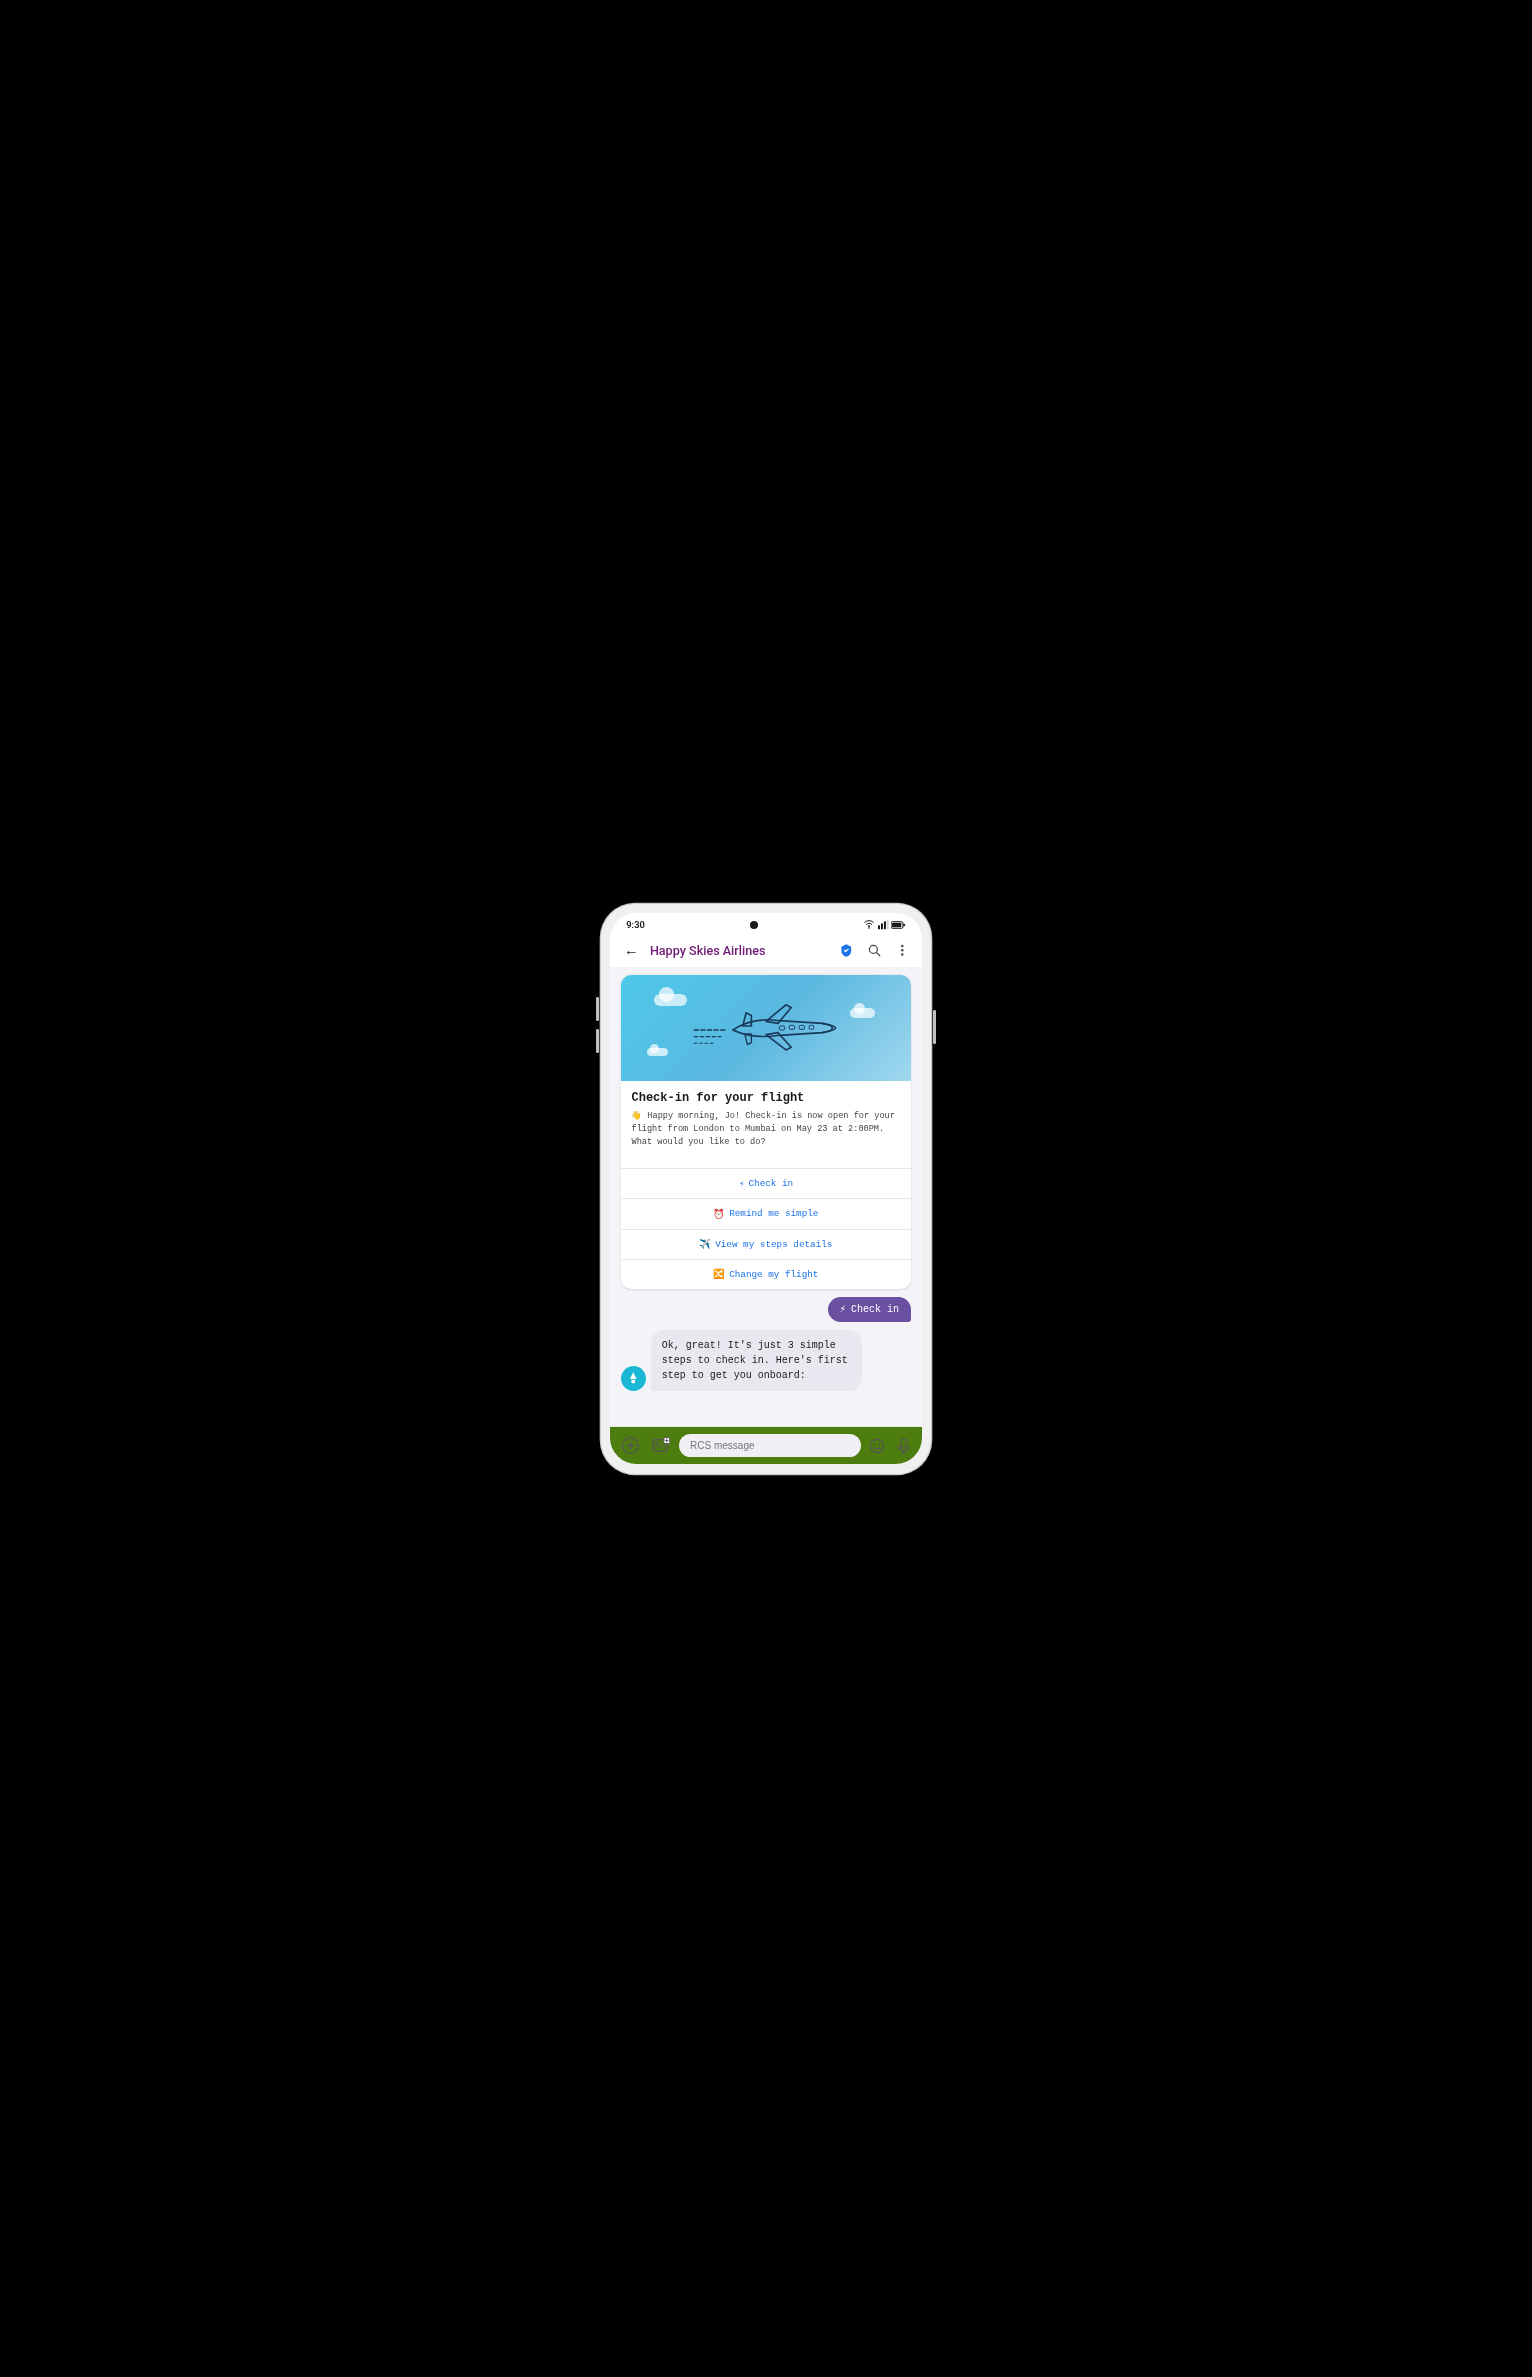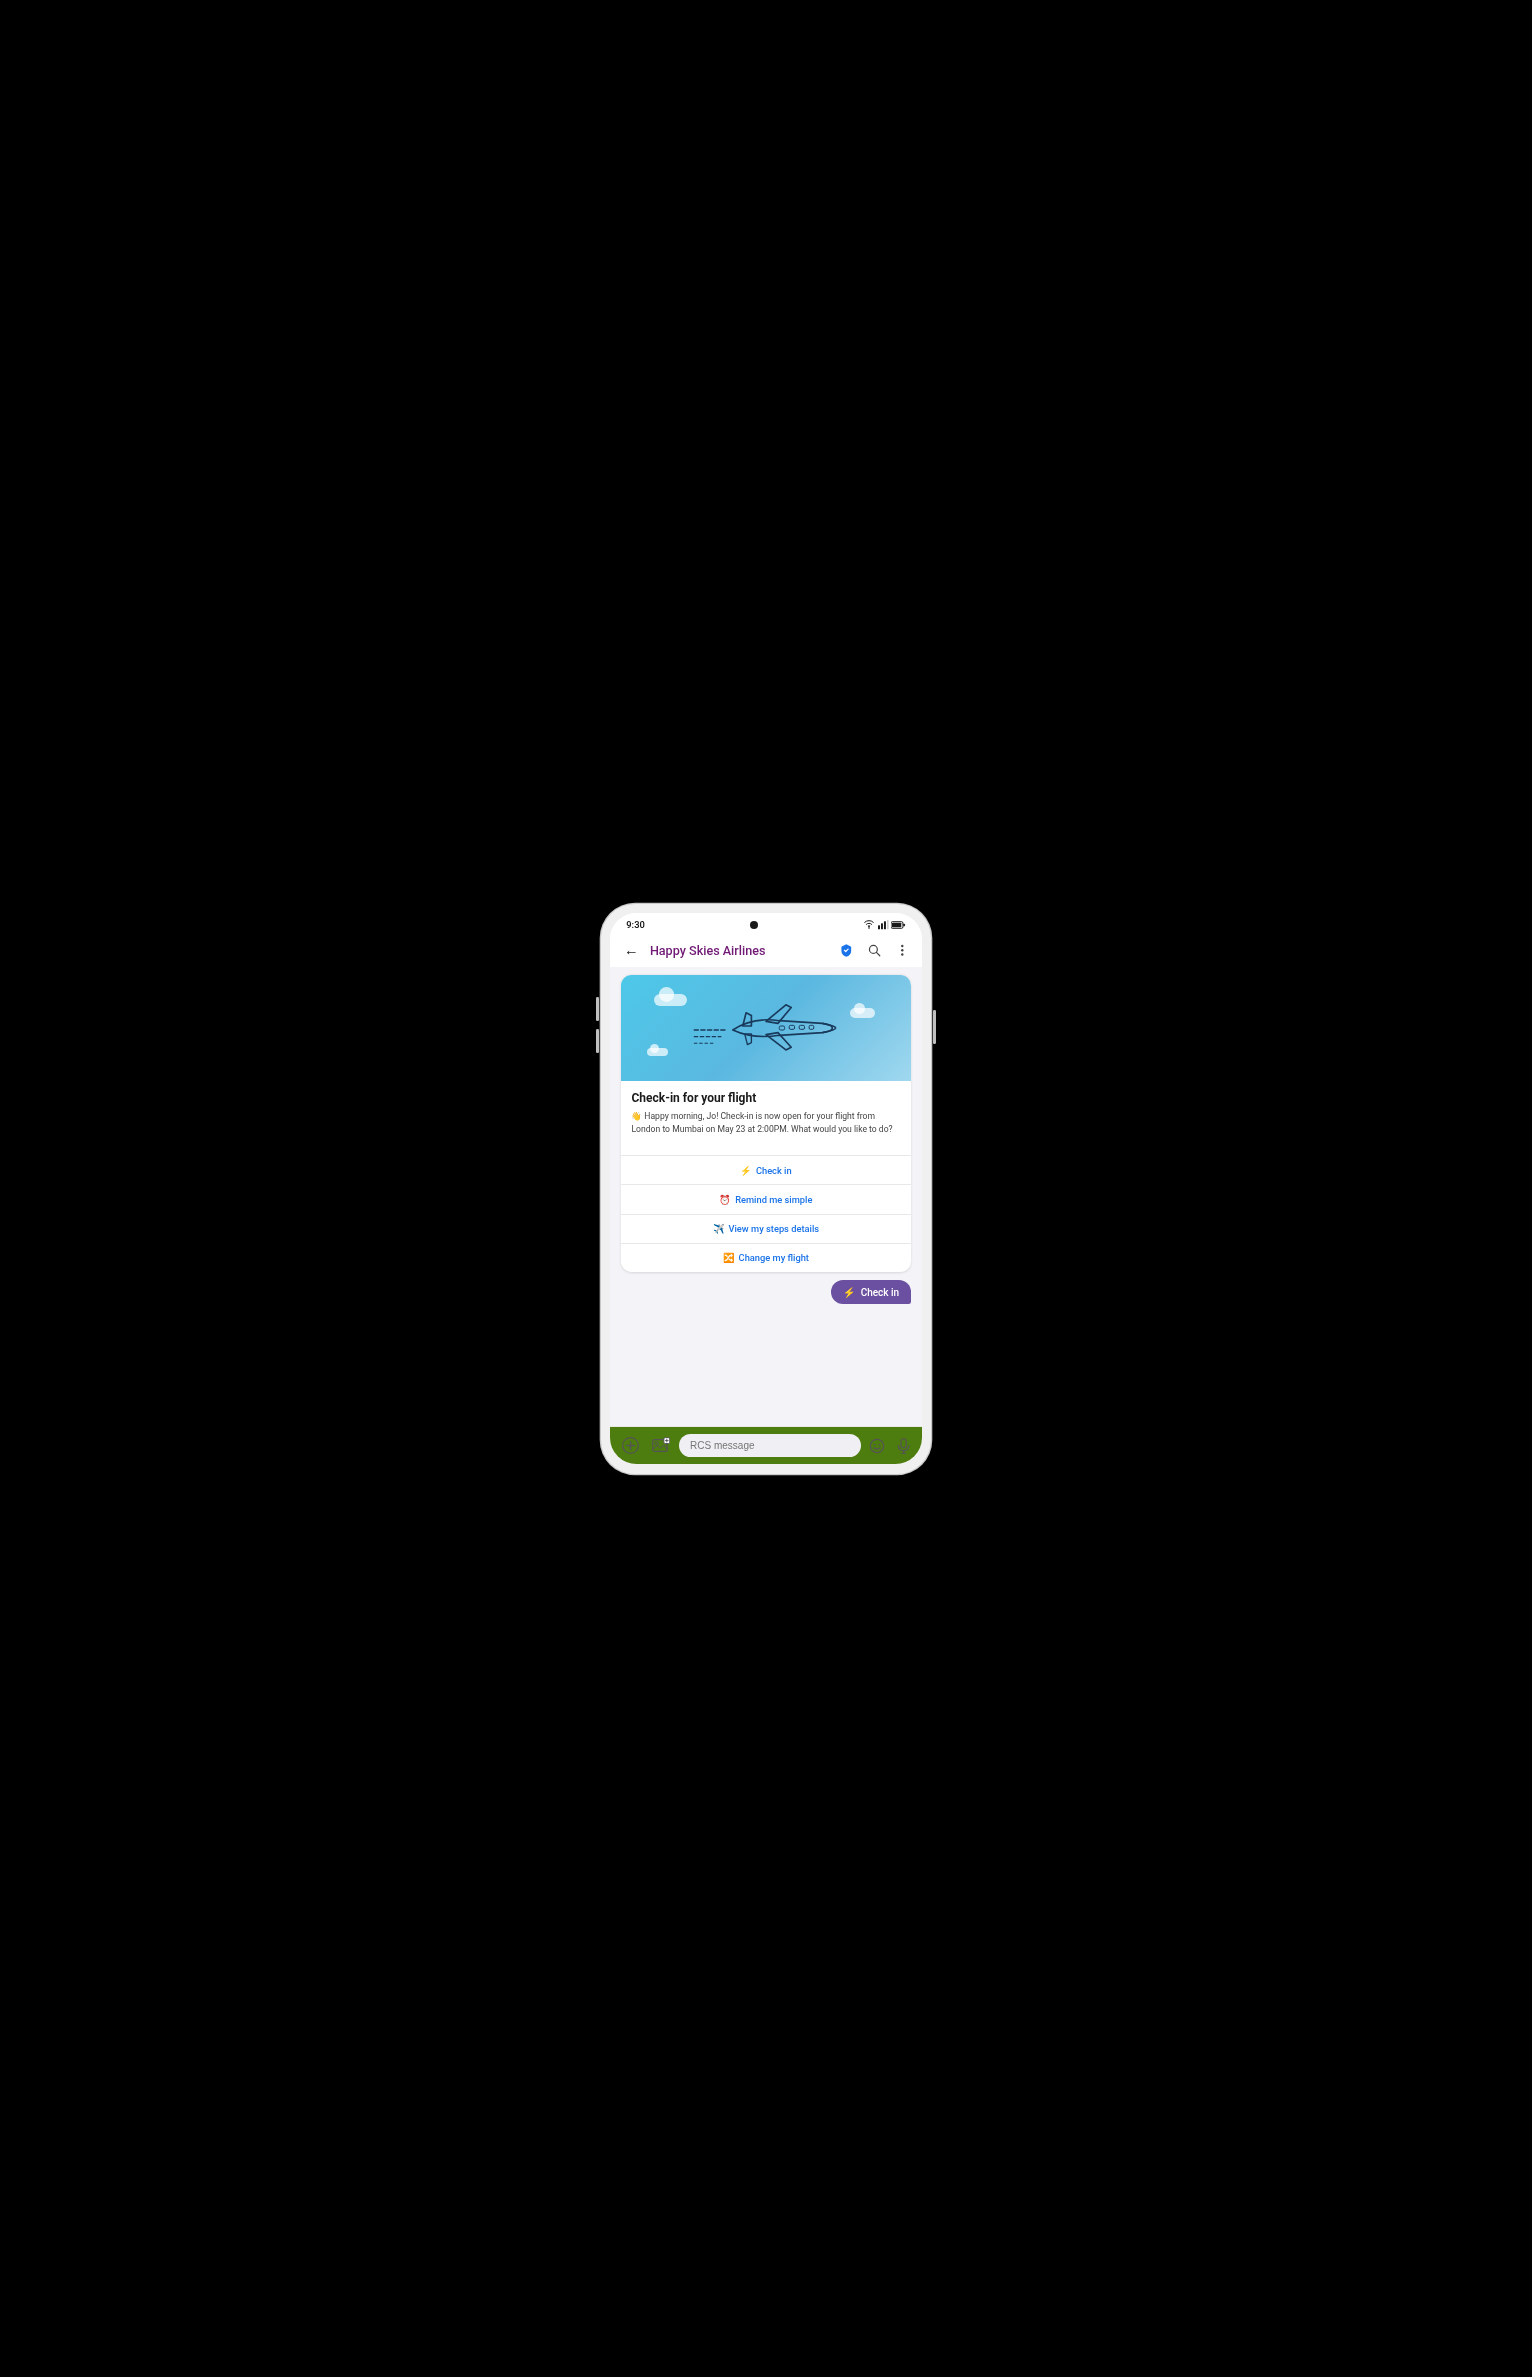--- a/index.html
+++ b/index.html
@@ -109,20 +109,21 @@
 
     
     .chat-area {
       flex: 1;
       background: #f4f4f8;
       overflow-y: auto;
       padding: 8px 8px 6.6px 8px;
       display: flex;
       flex-direction: column;
       gap: 8px;
+      font-family: Liberation Mono, monospace;
     }
 
     
     .rich-card {
       background: #fff;
       border-radius: 10.6px;
       overflow: hidden;
       box-shadow: 0 0.7px 2.6px rgba(0,0,0,0.12);
       margin: 0 2.6px;
     }
@@ -428,20 +429,32 @@
         </div>
       </div>
 
       <div class="user-message">
         <div class="user-bubble">
           <span>⚡</span>
           <span>Check in</span>
         </div>
       </div>
 
+      <div class="agent-message">
+        <div class="agent-avatar">
+          <svg width="22.5" height="22.5" viewBox="0 0 34 34">
+            <circle cx="17" cy="17" r="17" fill="#1ab8d4"></circle>
+            <path d="M17 8 L22 18 L12 18 Z" fill="#fff"></path>
+            <circle cx="17" cy="22" r="3" fill="#fff"></circle>
+          </svg>
+        </div>
+        <div class="agent-bubble">
+          <span>Ok, great! It's just 3 simple steps to check in. Here's first step to get you onboard:</span>
+        </div>
+      </div>
 
     </div>
 
     <div class="input-bar">
       <div class="input-icon-btn">
         <svg width="17" height="17" viewBox="0 0 26 26">
           <circle cx="13" cy="13" r="12" fill="none" stroke="#555" stroke-width="1.8"></circle>
           <line x1="13" y1="7" x2="13" y2="19" stroke="#555" stroke-width="2" stroke-linecap="round"></line>
           <line x1="7" y1="13" x2="19" y2="13" stroke="#555" stroke-width="2" stroke-linecap="round"></line>
         </svg>

